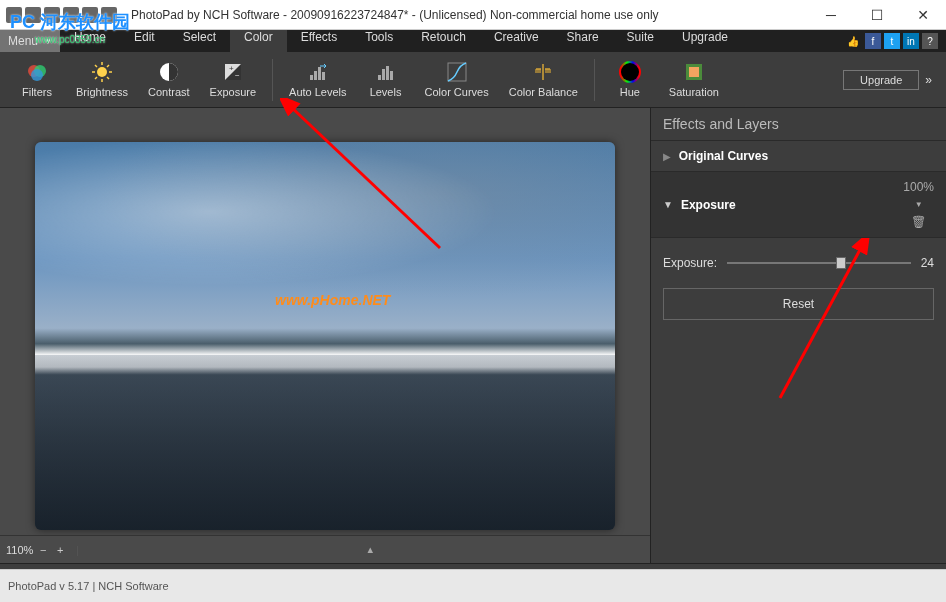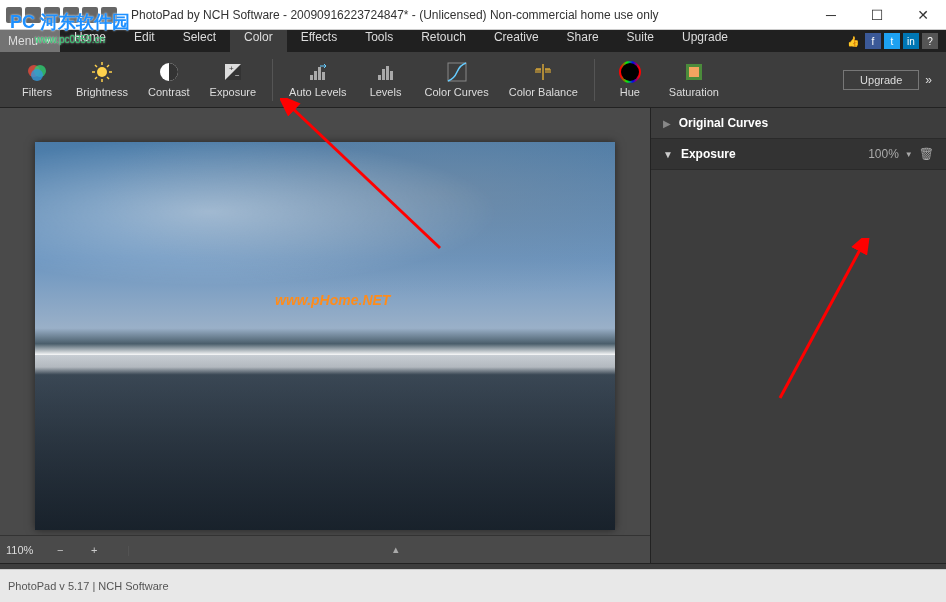--- a/index.html
+++ b/index.html
@@ -26,42 +26,42 @@
 .tool-group { display: flex; }
 .tool-sep { width: 1px; height: 42px; background: #555; margin: 0 6px; }
 .tool-btn { display: flex; flex-direction: column; align-items: center; justify-content: center; padding: 0 10px; cursor: pointer; color: #ddd; font-size: 11px; gap: 3px; min-width: 58px; }
 .tool-icon { width: 22px; height: 22px; display: flex; align-items: center; justify-content: center; }
 .upgrade-btn { margin-left: auto; border: 1px solid #777; padding: 3px 16px; color: #ddd; font-size: 11px; cursor: pointer; }
 .dbl-arrow { color: #ddd; font-size: 12px; padding: 0 6px; cursor: pointer; }
 
 
 .main { display: flex; height: 455px; }
 .canvas-area { flex: 1; background: #4a4a4a; display: flex; align-items: center; justify-content: center; position: relative; }
-.canvas-img { width: 580px; height: 388px; background: linear-gradient(to bottom, #4a7ba8 0%, #6b95c0 30%, #9ab0c8 48%, #4a5e6b 52%, #ffffff 55%, #eeeeee 58%, #3a4550 60%, #2a3038 100%); box-shadow: 0 0 8px rgba(0,0,0,0.5); position: relative; overflow: hidden; }
+.canvas-img { width: 580px; height: 388px; background: linear-gradient(to bottom, #4a7ba8 0%, #6b95c0 30%, #9ab0c8 48%, #4a5e6b 52%, #ffffff 55%, #eeeeee 58%, #3a4550 60%, #2a3038 100%); box-shadow: 0 0 8px rgba(0,0,0,0.5); position: relative; overflow: hidden; border-radius: 6px; }
 .canvas-img::before { content: ""; position: absolute; left: 0; right: 0; top: 0; height: 45%; background: radial-gradient(ellipse at 30% 40%, rgba(255,255,255,0.4), transparent 50%), radial-gradient(ellipse at 70% 30%, rgba(120,140,160,0.6), transparent 60%); }
 .canvas-img::after { content: ""; position: absolute; left: 0; right: 0; bottom: 0; height: 45%; background: linear-gradient(to bottom, rgba(70,90,110,0.3), rgba(20,30,40,0.8)); }
 .watermark { position: absolute; top: 150px; left: 240px; color: #ff8c1a; font-size: 14px; font-weight: bold; font-style: italic; z-index: 5; }
 
 
 .right-panel { width: 296px; background: #3d3d3d; border-left: 1px solid #222; color: #ddd; display: flex; flex-direction: column; }
 .panel-title { padding: 8px 12px; font-size: 14px; color: #bbb; background: #3d3d3d; border-bottom: 1px solid #2a2a2a; }
 .panel-section { padding: 8px 12px; border-bottom: 1px solid #2a2a2a; display: flex; align-items: center; font-size: 12px; cursor: pointer; }
 .panel-section.active { background: #333; }
 .tri { margin-right: 8px; font-size: 10px; color: #888; }
 .panel-section b { color: #fff; }
-.section-right { margin-left: auto; display: flex; align-items: center; gap: 6px; color: #aaa; }
+.section-right { margin-left: auto; display: flex; align-items: center; gap: 6px; color: #aaa; flex-direction: column; }
 .panel-body { padding: 18px 12px; }
 .slider-row { display: flex; align-items: center; font-size: 12px; gap: 10px; }
 .slider-track { flex: 1; height: 2px; background: #777; position: relative; }
 .slider-thumb { position: absolute; top: -5px; width: 10px; height: 12px; background: #ccc; border: 1px solid #666; transform: translateX(-50%); }
 .reset-btn { margin-top: 18px; border: 1px solid #666; padding: 8px; text-align: center; font-size: 12px; cursor: pointer; }
 
 
 .canvas-bottom { position: absolute; bottom: 39px; left: 0; right: 296px; height: 28px; background: #4a4a4a; border-top: 1px solid #333; display: flex; align-items: center; font-size: 11px; color: #ddd; }
-.zoom-box { padding: 0 6px; display: flex; align-items: center; gap: 20px; }
+.zoom-box { padding: 0 6px; display: flex; align-items: center; gap: 3px; }
 .zoom-pm { width: 14px; height: 14px; display: flex; align-items: center; justify-content: center; cursor: pointer; color: #ccc; }
 .canvas-toggle { flex: 1; text-align: center; cursor: pointer; color: #aaa; }
 .bottom-toggle { position: absolute; bottom: 20px; left: 0; right: 0; height: 19px; background: #3d3d3d; border-top: 1px solid #222; text-align: center; color: #aaa; font-size: 10px; cursor: pointer; line-height: 18px; }
 .status-bar { position: absolute; bottom: 0; left: 0; right: 0; height: 20px; background: #e8e8e8; color: #555; font-size: 11px; display: flex; align-items: center; padding: 16px 8px; border-top: 1px solid #ccc; }
 
 
 .site-wm { position: absolute; top: 0; left: 0; color: #1e90ff; font-size: 18px; font-weight: bold; z-index: 100; padding: 10px; text-shadow: 0 0 2px #fff; pointer-events: none; }
 .site-wm small { display: block; color: #2ecc71; font-size: 10px; font-weight: normal; text-align: center; }
 
 
@@ -267,36 +267,49 @@
 </div>
 
 <div class="main">
   <div class="canvas-area">
     <div class="canvas-img">
       <div class="watermark">www.pHome.NET</div>
     </div>
   </div>
 
   <div class="right-panel">
+    <div class="panel-title">Effects and Layers</div>
 
     <div class="panel-section">
       <span class="tri">▶</span>
       <b>Original Curves</b>
     </div>
 
     <div class="panel-section active">
       <span class="tri" style="color:#ccc">▼</span>
       <b>Exposure</b>
       <span class="section-right">
         <span>100%</span>
         <span style="font-size:8px">▼</span>
         <span>🗑</span>
       </span>
     </div>
 
+    <div class="panel-body">
+      <div class="slider-row">
+        <span>Exposure:</span>
+        <div class="slider-track">
+          <div class="slider-thumb" style="left:62%"></div>
+        </div>
+        <span>24</span>
+      </div>
+      <div class="reset-btn">
+        <span>Reset</span>
+      </div>
+    </div>
   </div>
 </div>
 
 <div class="canvas-bottom">
   <div class="zoom-box">
     <span>110%</span>
     <span class="zoom-pm">−</span>
     <span class="zoom-pm">+</span>
     <span class="zoom-pm" style="color:#555">|</span>
   </div>

